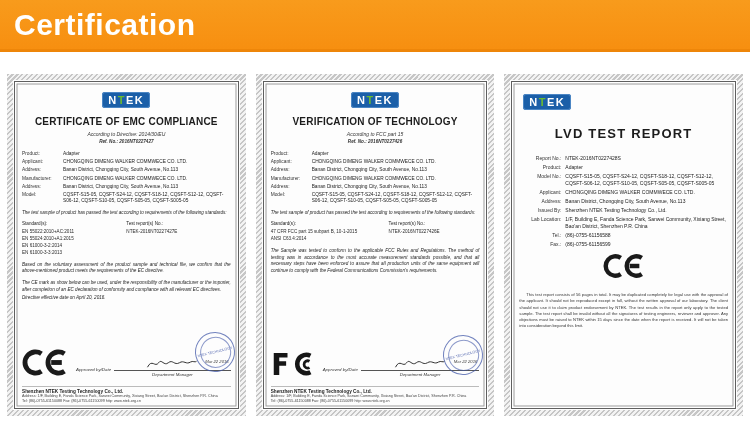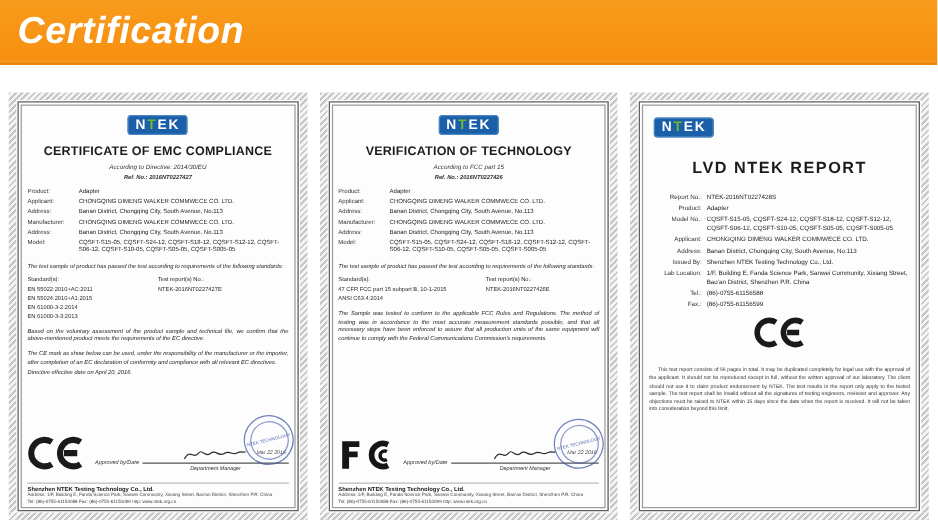--- a/index.html
+++ b/index.html
@@ -1,20 +1,20 @@
 <!DOCTYPE html>
 <html><head>
 <meta charset="utf-8">
 <style>
   html,body{margin:0;padding:0;width:750px;height:425px;background:#fff;overflow:hidden;
     font-family:"Liberation Sans","DejaVu Sans",sans-serif;-webkit-font-smoothing:antialiased;}
   
   .banner{height:52px;background:linear-gradient(#f89b1c,#f78f10);border-bottom:3px solid #ee8609;
     display:flex;align-items:center;padding-left:14px;box-sizing:border-box;}
-  .banner h1{margin:0;color:#fff;font-size:30px;font-weight:bold;letter-spacing:.5px;font-style:italic;}
+  .banner h1{margin:0;color:#fff;font-size:30px;font-weight:bold;letter-spacing:.5px;}
   
   .certs{display:flex;gap:10px;padding:0 7px;margin-top:22px;height:342px;}
   .cert{position:relative;flex:1;background:#fdfdfd;min-width:0;}
   .cert::before{content:"";position:absolute;inset:0;border:6px solid transparent;
     border-image:repeating-linear-gradient(135deg,#c6c6c6 0 1.5px,#f3f3f3 1.5px 3.5px) 6;pointer-events:none;}
   .cert::after{content:"";position:absolute;inset:7px;border:1px solid #5f5f5f;
     box-shadow:inset 0 0 0 1.5px #fff,inset 0 0 0 2.5px #9c9c9c;pointer-events:none;}
   .cert-content{position:relative;height:100%;box-sizing:border-box;padding:16px 15px 12px;
     display:flex;flex-direction:column;color:#2b2b2b;}
   
@@ -222,21 +222,21 @@
 
   <div class="cert">
     <div class="cert-content">
       <div class="logo-left">
         <span class="ntek">
             <span>N</span>
             <span class="t">T</span>
             <span>EK</span>
           </span>
       </div>
-      <div class="cert-title plain">LVD NTEK REPORT</div>
+      <div class="cert-title plain">LVD TEST REPORT</div>
 
       <div class="fields rightlab">
         <span class="lab">Report No.:</span>
           <span class="val">NTEK-2016NT0227428S</span>
         <span class="lab">Product:</span>
           <span class="val">Adapter</span>
         <span class="lab">Model No.:</span>
           <span class="val">CQSFT-S15-05, CQSFT-S24-12, CQSFT-S18-12, CQSFT-S12-12, CQSFT-S06-12, CQSFT-S10-05, CQSFT-S05-05, CQSFT-S005-05</span>
         <span class="lab">Applicant:</span>
           <span class="val">CHONGQING DIMENG WALKER COMMWECE CO. LTD.</span>

